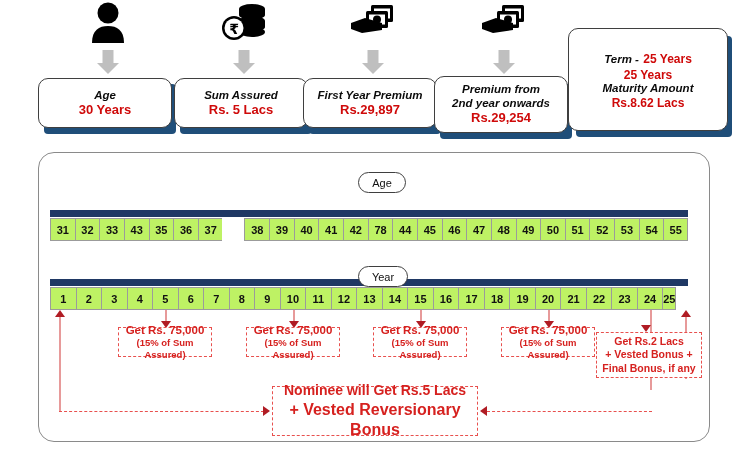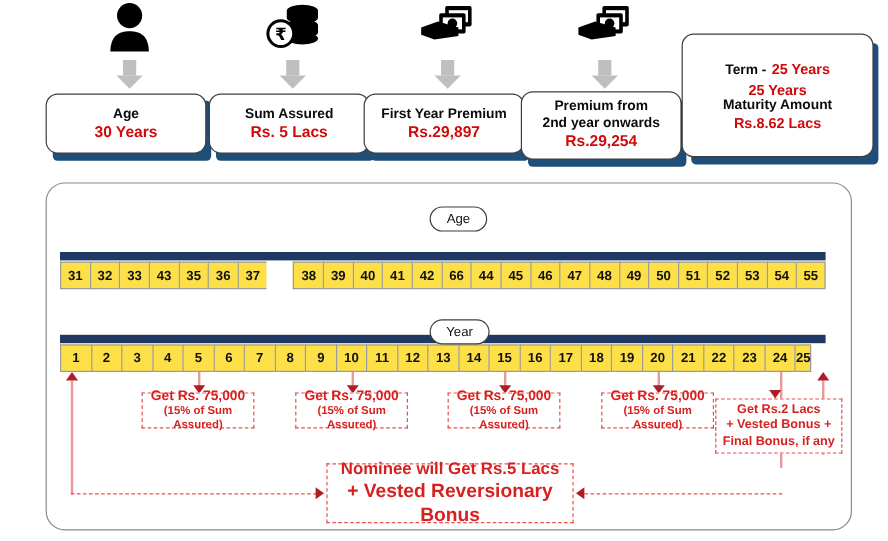--- a/index.html
+++ b/index.html
@@ -41,21 +41,21 @@
     text-align: center;
     line-height: 1.18;
     z-index: 2;
   }
   .box-shadow {
     position: absolute;
     background: #1f4e79;
     border-radius: 4px;
     z-index: 1;
   }
-  .lbl-black { color: #0b0b0b; font-weight: bold; font-size: 11.5px; }
+  .lbl-black { color: #0b0b0b; font-weight: bold; font-size: 11.5px; font-style: italic; }
   .lbl-red   { color: #cf0a0a; font-weight: bold; font-size: 13px; }
   .lbl-red-sm{ color: #cf0a0a; font-weight: bold; font-size: 12px; }
 
   
   #panel {
     position: absolute;
     left: 38px; top: 152px; width: 672px; height: 290px;
     border: 1.4px solid #8a8a8a;
     border-radius: 16px;
     background: #ffffff;
@@ -84,21 +84,21 @@
     display: flex;
     z-index: 3;
     background: #fff;
   }
   .cell {
     border: 1px solid #9b9b9b;
     border-right: none;
     height: 23px;
     display: flex; align-items: center; justify-content: center;
     font-size: 11px; font-weight: bold; color: #111;
-    background: #fde047;
+    background: #bef264;
   }
   .cell:last-child { border-right: 1px solid #9b9b9b; }
 
   
   .dbox {
     position: absolute;
     border: 1.4px dashed #e8504e;
     background: #ffffff;
     display: flex; flex-direction: column;
     align-items: center; justify-content: center;
@@ -261,21 +261,21 @@
       <div class="cell" style="width: 25.52px;">33</div>
       <div class="cell" style="width: 25.52px;">43</div>
       <div class="cell" style="width: 25.52px;">35</div>
       <div class="cell" style="width: 25.52px;">36</div>
       <div class="cell" style="width: 25.52px;">37</div>
       <div class="cell" style="width: 25.52px; margin-left: 22px;">38</div>
       <div class="cell" style="width: 25.52px;">39</div>
       <div class="cell" style="width: 25.52px;">40</div>
       <div class="cell" style="width: 25.52px;">41</div>
       <div class="cell" style="width: 25.52px;">42</div>
-      <div class="cell" style="width: 25.52px;">66</div>
+      <div class="cell" style="width: 25.52px;">78</div>
       <div class="cell" style="width: 25.52px;">44</div>
       <div class="cell" style="width: 25.52px;">45</div>
       <div class="cell" style="width: 25.52px;">46</div>
       <div class="cell" style="width: 25.52px;">47</div>
       <div class="cell" style="width: 25.52px;">48</div>
       <div class="cell" style="width: 25.52px;">49</div>
       <div class="cell" style="width: 25.52px;">50</div>
       <div class="cell" style="width: 25.52px;">51</div>
       <div class="cell" style="width: 25.52px;">52</div>
       <div class="cell" style="width: 25.52px;">53</div>

